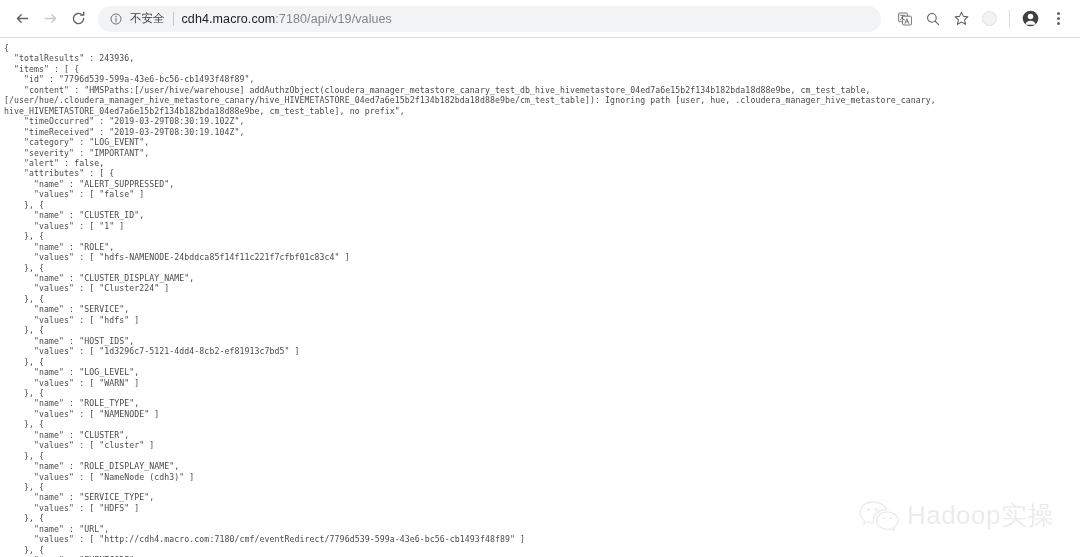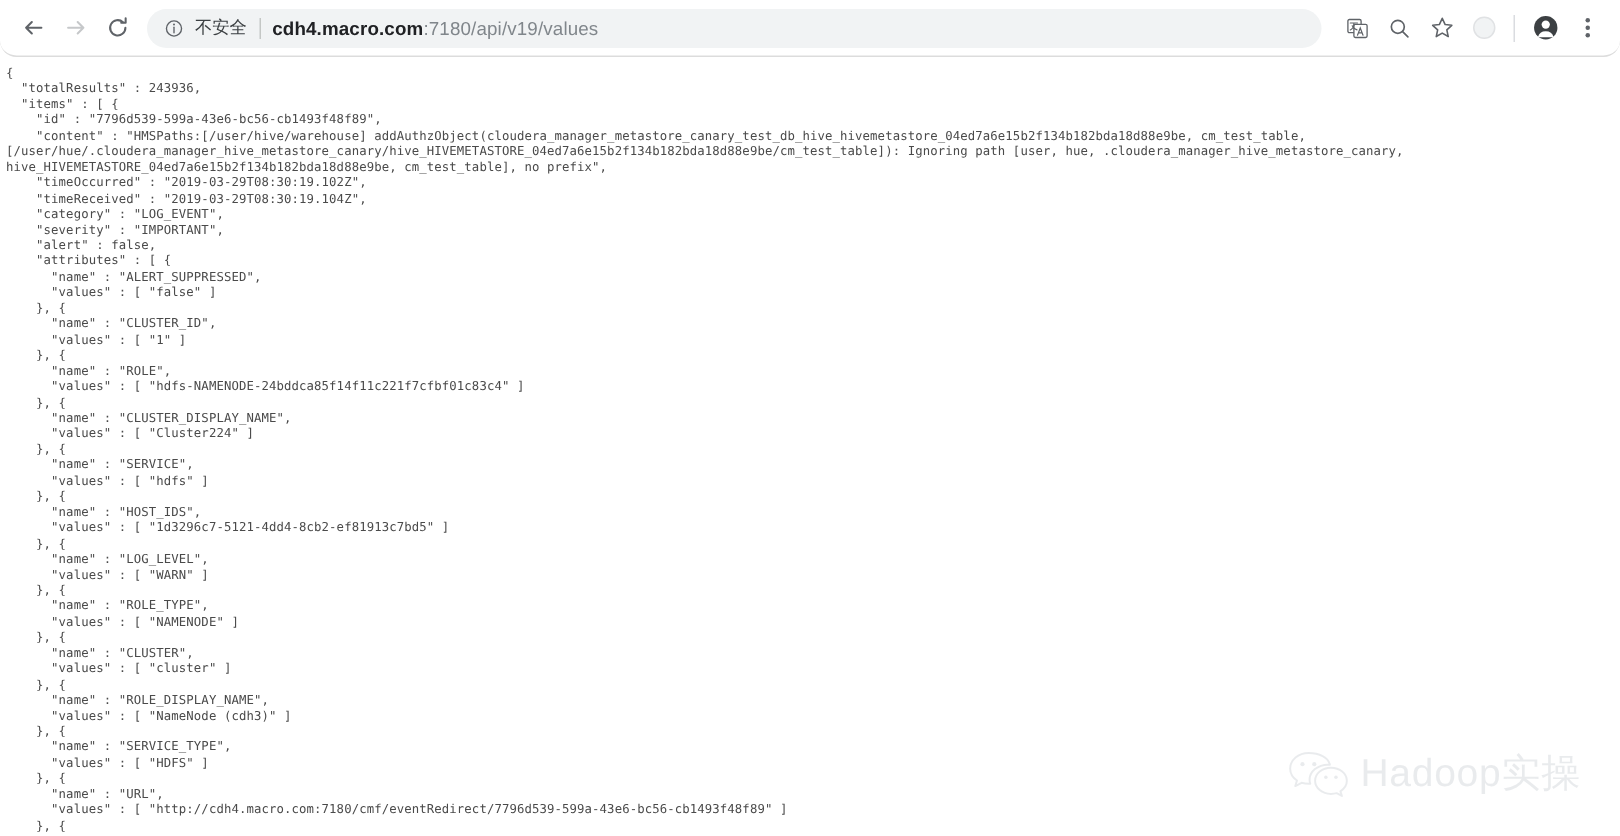--- a/index.html
+++ b/index.html
@@ -14,21 +14,20 @@
   
   .browser-toolbar {
     position: relative;
     height: 38px;
     width: 1080px;
     background: #ffffff;
     border-bottom: 1px solid #dcdcdc;
     display: flex;
     align-items: center;
     padding: 0 8px;
-    border-radius: 11px;
   }
   .nav-btn {
     width: 28px;
     height: 28px;
     display: flex;
     align-items: center;
     justify-content: center;
     flex: 0 0 auto;
     border-radius: 50%;
     cursor: pointer;
@@ -69,21 +68,21 @@
     flex: 0 0 auto;
   }
   .omni-url {
     font-size: 12.5px;
     color: #80868b;
     white-space: nowrap;
     overflow: hidden;
     text-overflow: ellipsis;
     letter-spacing: 0.1px;
   }
-  .omni-url .host { color: #202124; font-weight: bold; }
+  .omni-url .host { color: #202124; }
 
   .toolbar-actions {
     display: flex;
     align-items: center;
     flex: 0 0 auto;
     margin-left: 4px;
   }
   .action-btn {
     width: 28px; height: 28px;
     display: flex; align-items: center; justify-content: center;

